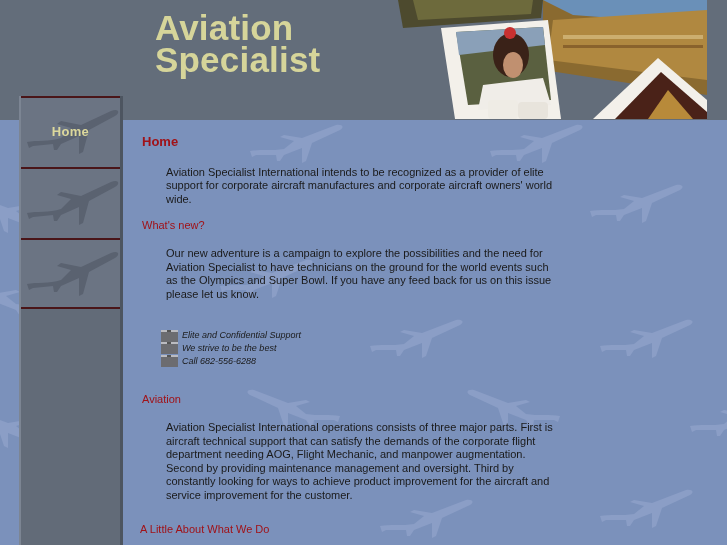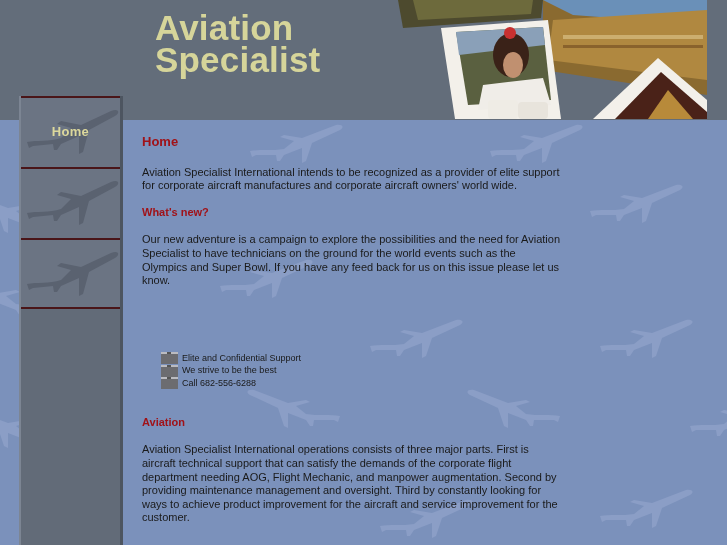--- a/index.html
+++ b/index.html
@@ -50,23 +50,23 @@
     padding-top: 26px; color: #dcd89c; font-weight: bold; font-size: 13px;
     letter-spacing: 0.3px;
   }
 
   
   .content {
     position: absolute; left: 142px; top: 130px; width: 420px;
     color: #1a1a1a; font-size: 11px; line-height: 13.6px;
   }
   .page-title { color: #a01218; font-weight: bold; font-size: 13px; margin-top: 5px; margin-bottom: 17px; }
-  .section-title { color: #a01218; font-weight: bold; font-size: 11px; margin-bottom: 14px; }
-  .para { margin-bottom: 13px; }
-  .features { margin-left: 19px; margin-top: 64px; margin-bottom: 26px; font-size: 9px; line-height: 12.7px; }
+  .section-title { color: #a01218; font-weight: normal; font-size: 11px; margin-bottom: 14px; }
+  .para { margin-bottom: 13px; margin-left: 24px; }
+  .features { margin-left: 19px; margin-top: 28px; margin-bottom: 26px; font-size: 9px; line-height: 12.7px; font-style: italic; }
   .feature { display: flex; align-items: center; height: 12.7px; }
   .feature-box {
     width: 17px; height: 12px; margin-right: 4px;
     background: #6c6c70; border-top: 2px solid #bbbbc0;
     position: relative;
   }
   .feature-box::after { content: ""; position: absolute; left: 6px; top: -2px; width: 4px; height: 2px; background: #555; }
   .last-title { margin-left: -2px; margin-top: 20px; }
 </style>
 </head>

